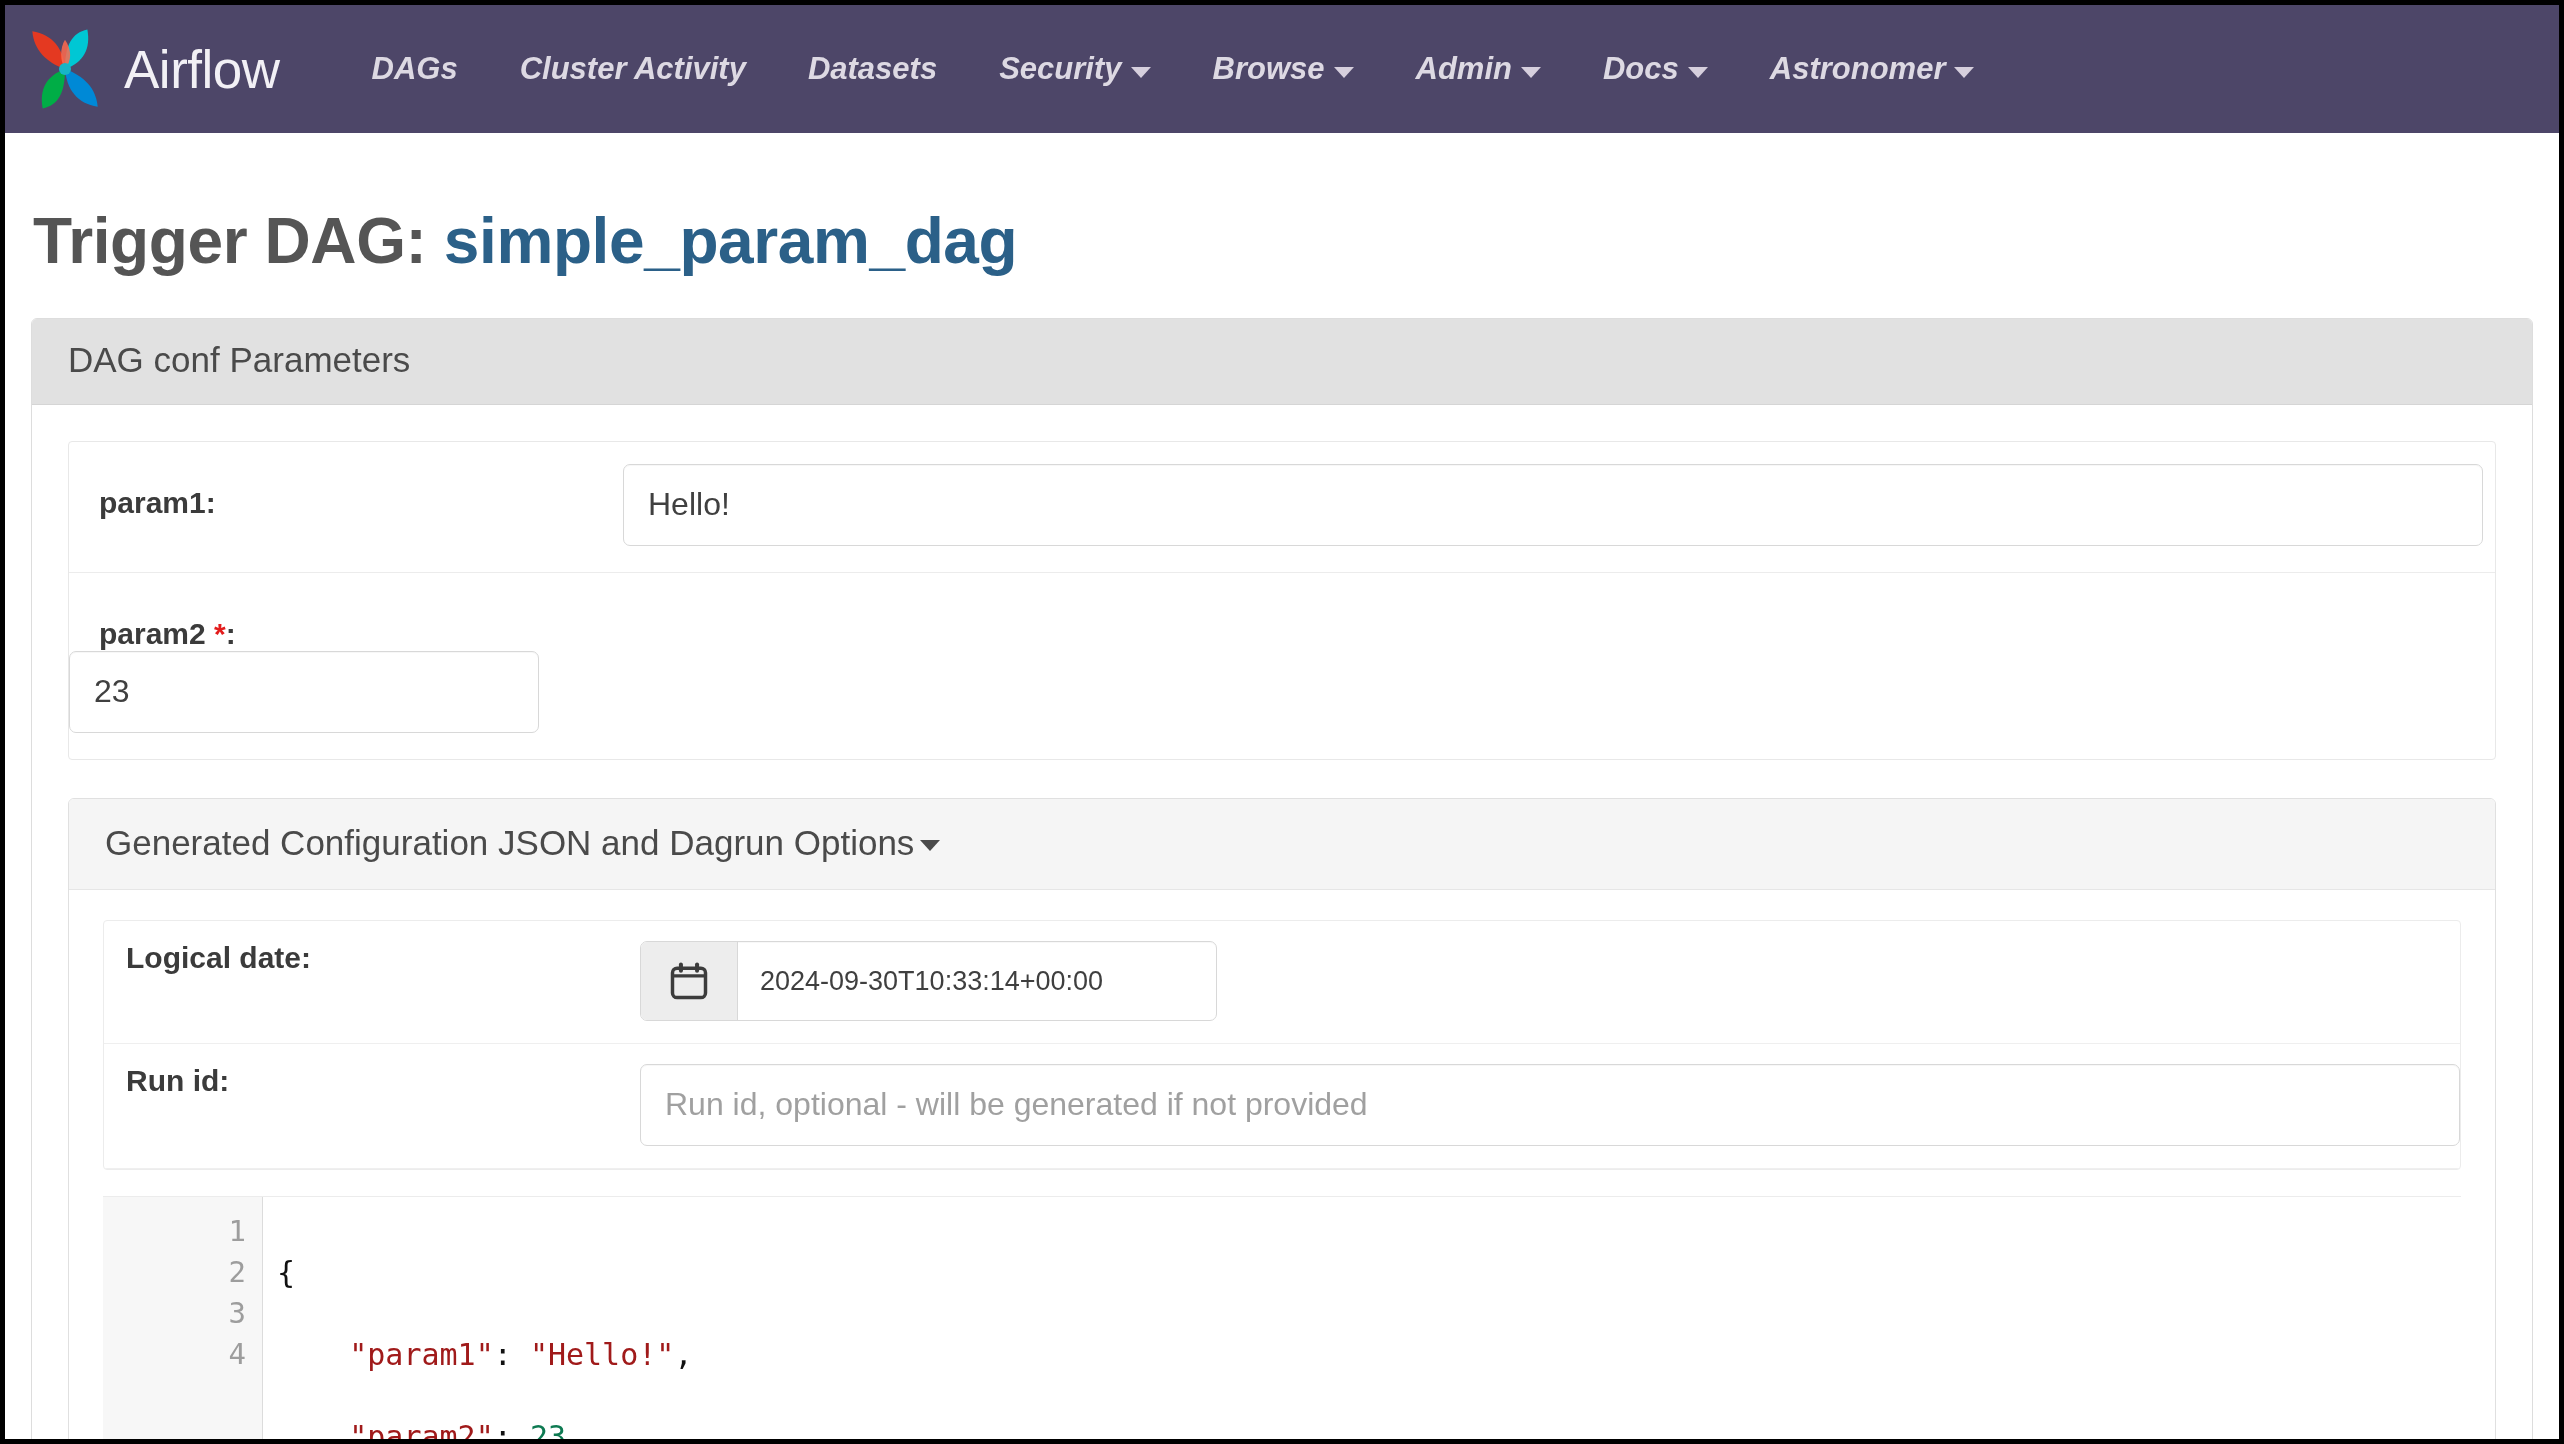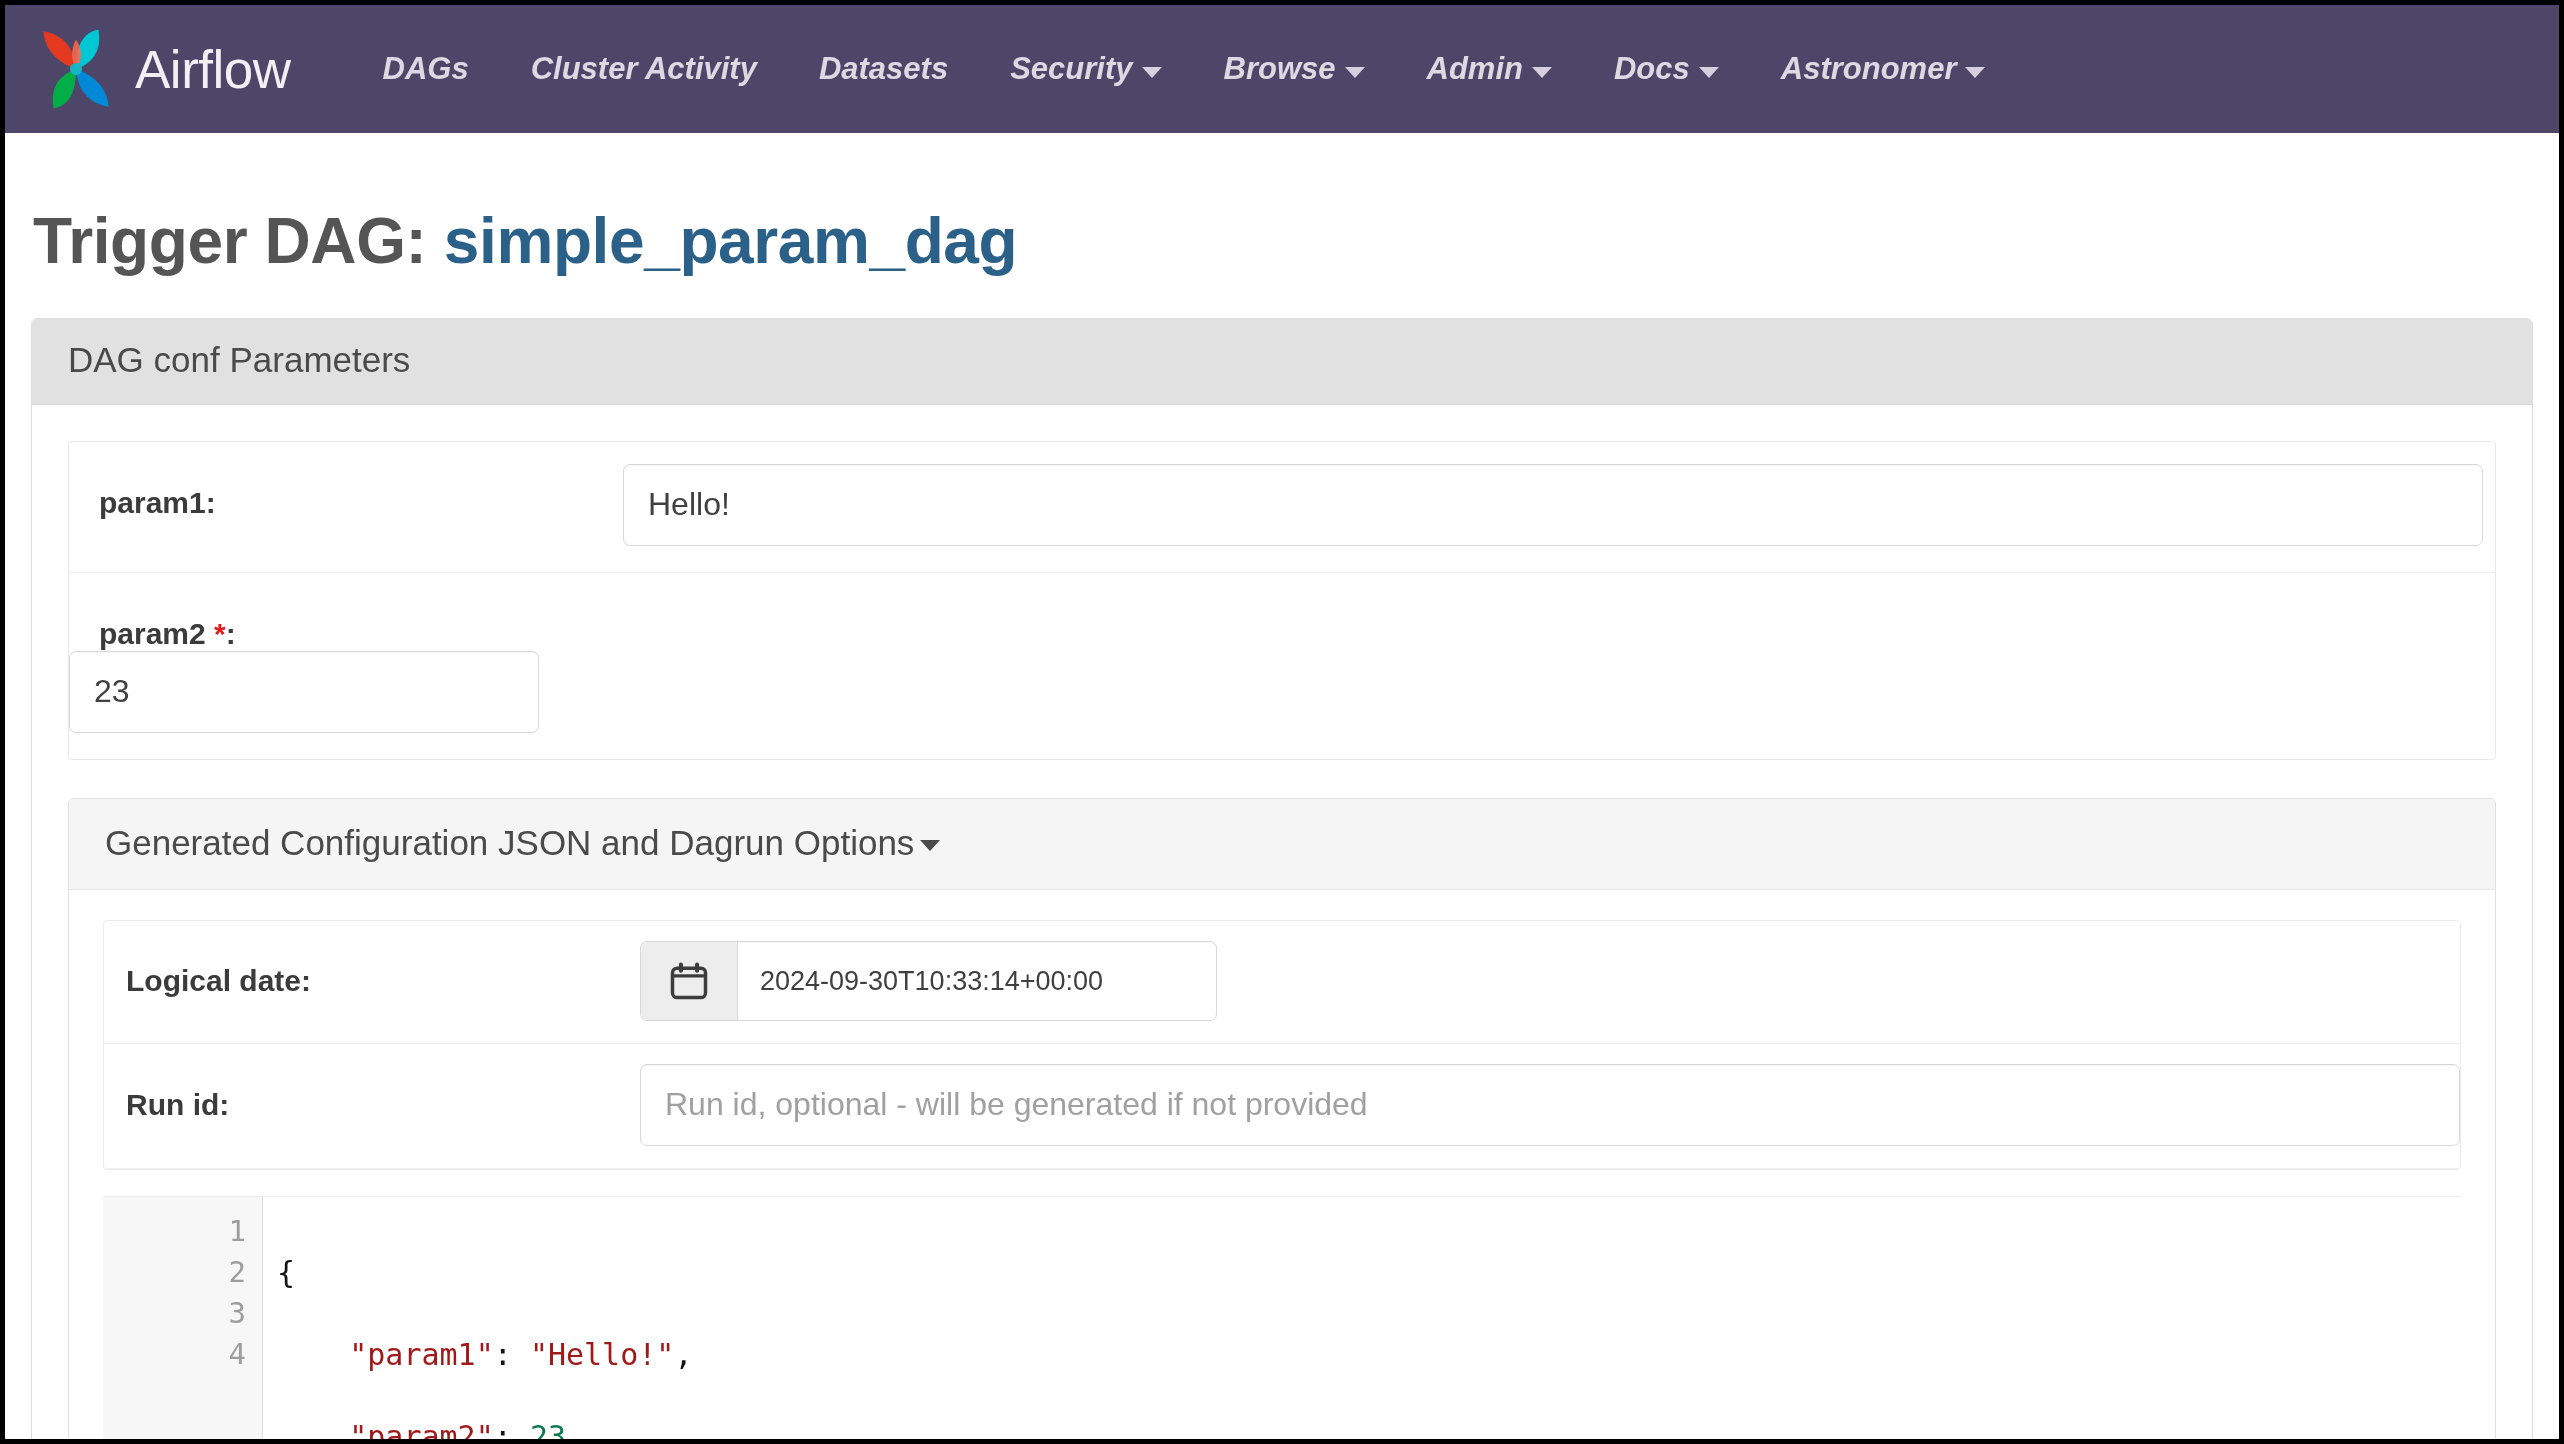--- a/index.html
+++ b/index.html
@@ -36,21 +36,21 @@
   }
 
   
   .navbar {
     position: relative;
     height: 128px;
     background: #51496e;
     background: #4d4668;
     display: flex;
     align-items: center;
-    padding-left: 28px;
+    padding-left: 17px;
     box-sizing: border-box;
   }
   .brand {
     display: flex;
     align-items: center;
     margin-right: 92px;
     text-decoration: none;
   }
   .logo {
     width: 86px;
@@ -211,21 +211,20 @@
   .panel-inner-body {
     padding: 30px 34px 0 34px;
   }
   .inner-form-box {
     border: 1px solid #ececec;
     border-radius: 4px;
     overflow: hidden;
   }
   .inner-row {
     display: flex;
-    align-items: center;
     border-bottom: 1px solid #efefef;
     padding: 20px 0 22px 0;
   }
   .inner-label {
     width: 536px;
     flex: none;
     font-size: 30px;
     font-weight: bold;
     color: #3b3b3b;
     padding-left: 22px;

